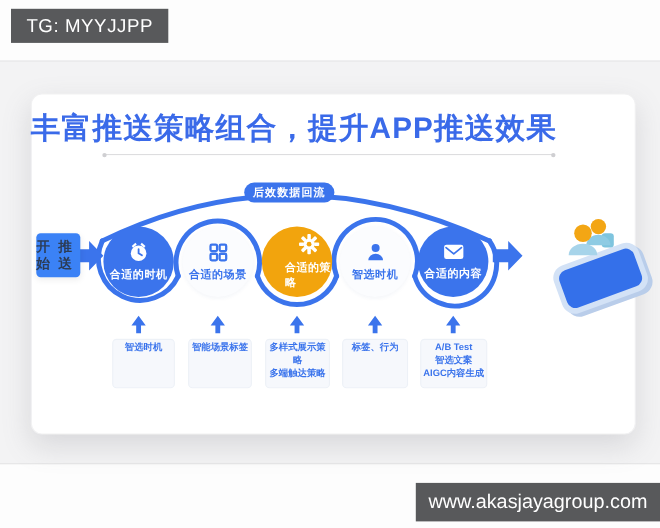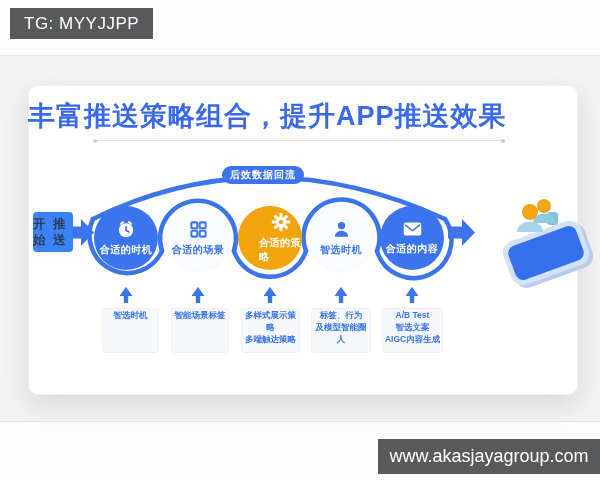--- a/index.html
+++ b/index.html
@@ -177,21 +177,20 @@
 </div>
 <div class="detail d2">
   <span>智能场景标签</span>
 </div>
 <div class="detail d3">
   <span>多样式展示策略</span>
   <span>多端触达策略</span>
 </div>
 <div class="detail d4">
   <span>标签、行为</span>
-  <span>及模型智能圈人</span>
 </div>
 <div class="detail d5">
   <span>A/B Test</span>
   <span>智选文案</span>
   <span>AIGC内容生成</span>
 </div>
 
 <div class="phone">
   <div class="body">
     <div class="screen"></div>

